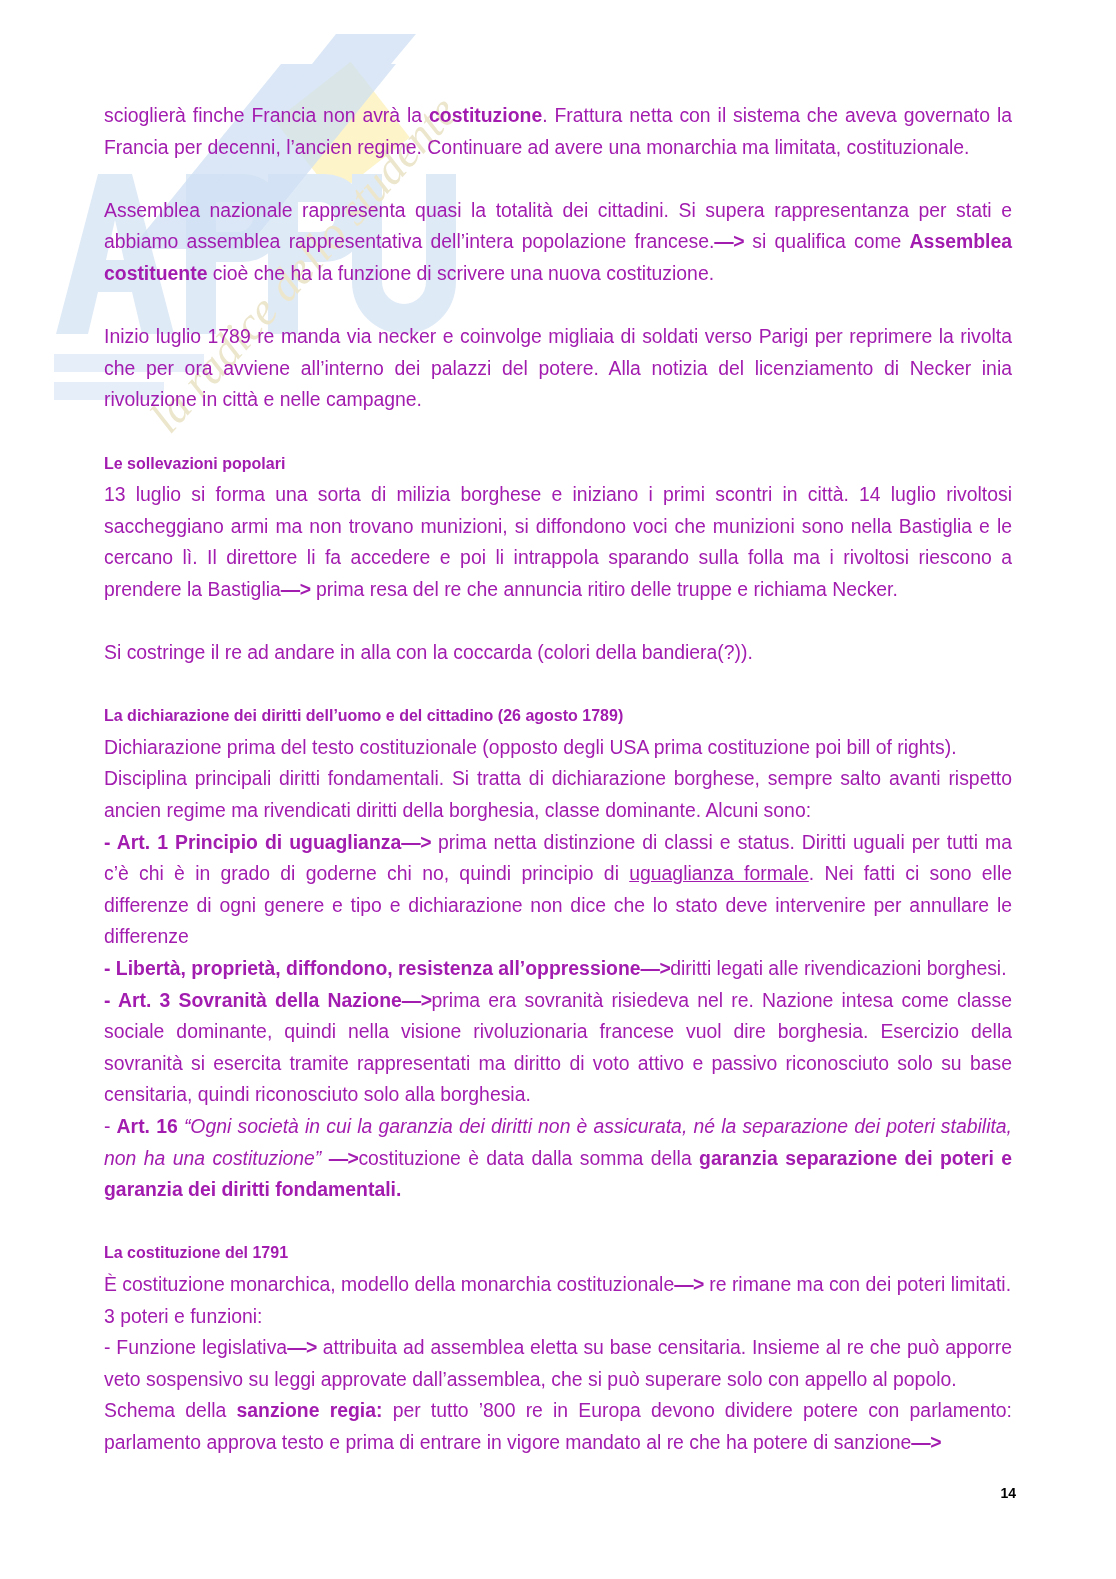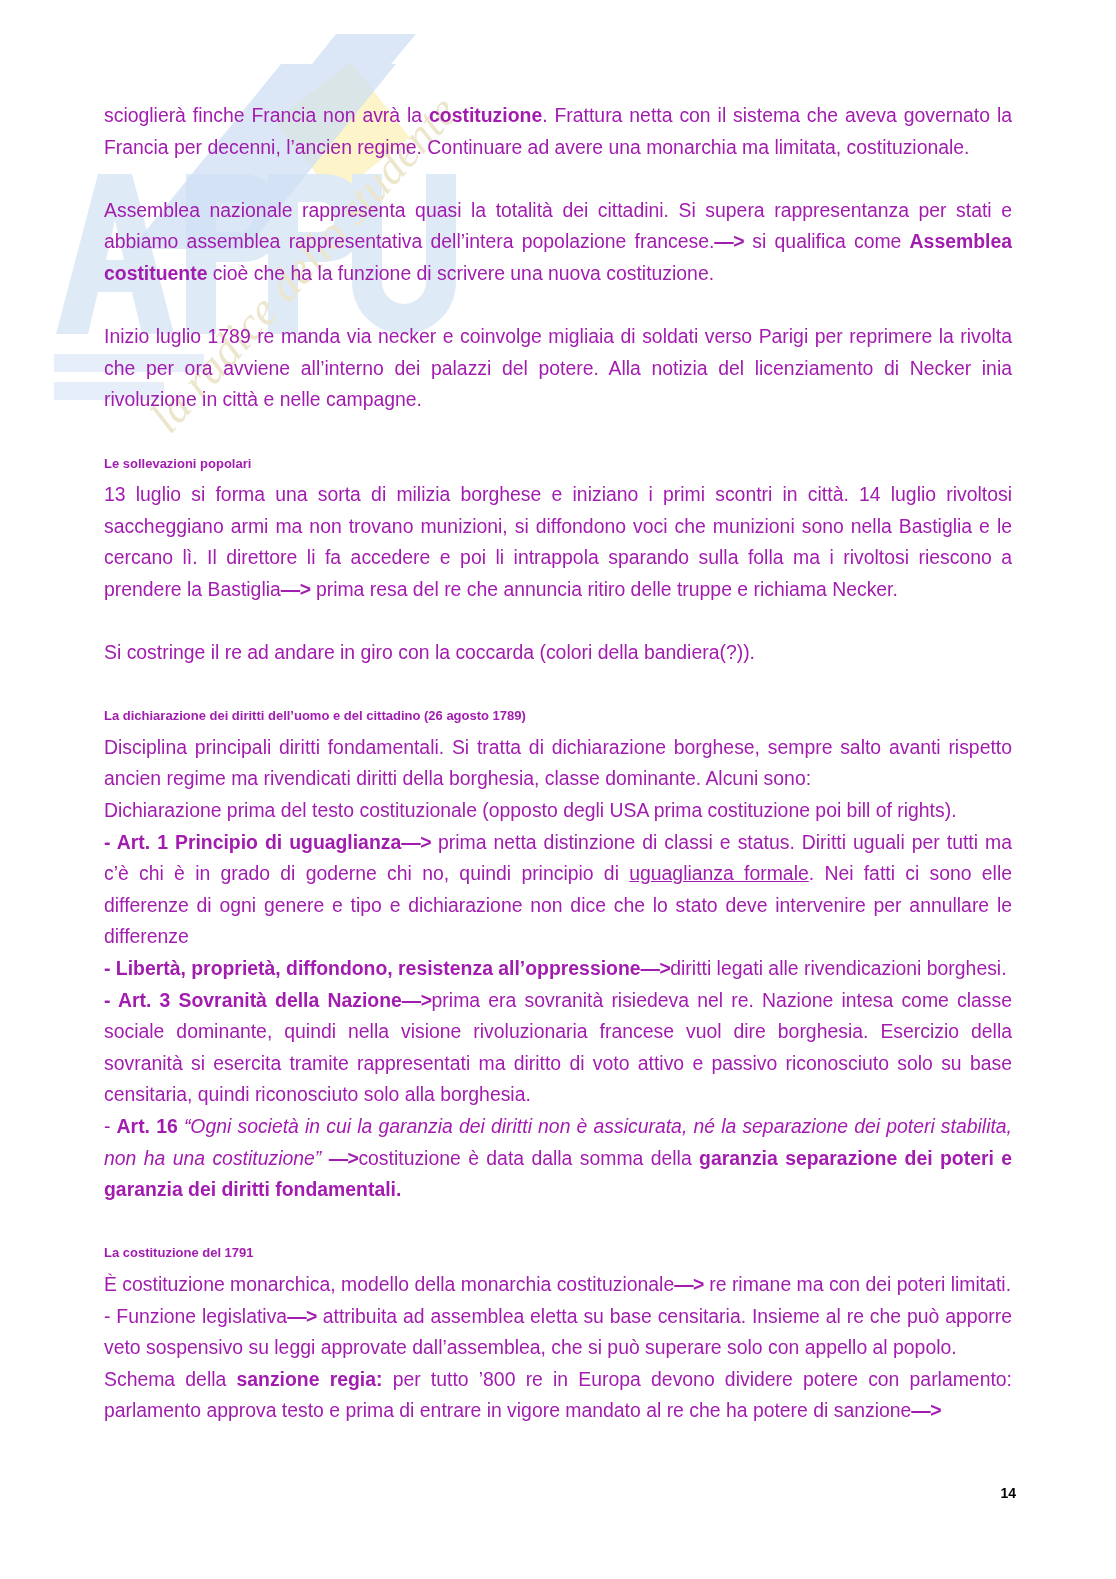--- a/index.html
+++ b/index.html
@@ -49,21 +49,21 @@
     text-justify: inter-word;
   }
   .gap { height: 31.6px; }
 
   b, .b { font-weight: bold; }
   i, .i { }
   u, .u { text-decoration: underline; }
 
   h3.heading {
     margin: 0;
-    font-size: 13px;
+    font-size: 16px;
     line-height: 31.6px;
     font-weight: bold;
   }
 
   .arrow { font-weight: bold; letter-spacing: -0.5px; }
 
   
   #page-number {
     position: absolute;
     right: 100px;
@@ -125,30 +125,31 @@
   <div id="content">
       <p class="para"><span>scioglierà finche Francia non avrà la </span><b>costituzione</b><span>. Frattura netta con il sistema che aveva governato la Francia per decenni, l’ancien regime. Continuare ad avere una monarchia ma limitata, costituzionale.</span></p>
       <div class="gap"></div>
       <p class="para"><span>Assemblea nazionale rappresenta quasi la totalità dei cittadini. Si supera rappresentanza per stati e abbiamo assemblea rappresentativa dell’intera popolazione francese.</span><span class="arrow">—&gt;</span><span>  si qualifica come </span><b>Assemblea costituente</b><span> cioè che ha la funzione di scrivere una nuova costituzione.</span></p>
       <div class="gap"></div>
       <p class="para"><span>Inizio luglio 1789 re manda via necker e coinvolge migliaia di soldati verso Parigi per reprimere la rivolta che per ora avviene all’interno dei palazzi del potere. Alla notizia del licenziamento di Necker inia rivoluzione in città e nelle campagne.</span></p>
       <div class="gap"></div>
       <h3 class="heading">Le sollevazioni popolari</h3>
       <p class="para"><span>13 luglio si forma una sorta di milizia borghese e iniziano i primi scontri in città. 14 luglio rivoltosi saccheggiano armi ma non trovano munizioni, si diffondono voci che munizioni sono nella Bastiglia e le cercano lì. Il direttore li fa accedere e poi li intrappola sparando sulla folla ma i rivoltosi riescono a prendere la Bastiglia</span><span class="arrow">—&gt;</span><span> prima resa del re che annuncia ritiro delle truppe e richiama Necker.</span></p>
       <div class="gap"></div>
-      <p class="para"><span>Si costringe il re ad andare in giro con la coccarda (colori della bandiera(?)).</span></p>
+      <p class="para"><span>Si costringe il re ad andare in alla con la coccarda (colori della bandiera(?)).</span></p>
       <div class="gap"></div>
       <h3 class="heading">La dichiarazione dei diritti dell’uomo e del cittadino (26 agosto 1789)</h3>
+      <p class="para"><span>Dichiarazione prima del testo costituzionale (opposto degli USA prima costituzione poi bill of rights).</span></p>
       <p class="para"><span>Disciplina principali diritti fondamentali. Si tratta di dichiarazione borghese, sempre salto avanti rispetto ancien regime ma rivendicati diritti della borghesia, classe dominante. Alcuni sono:</span></p>
-      <p class="para"><span>Dichiarazione prima del testo costituzionale (opposto degli USA prima costituzione poi bill of rights).</span></p>
       <p class="para"><b>- Art. 1 Principio di uguaglianza</b><span class="arrow">—&gt;</span><span> prima netta distinzione di classi e status. Diritti uguali per tutti ma c’è chi è in grado di goderne chi no, quindi principio di </span><u>uguaglianza formale</u><span>. Nei fatti ci sono elle differenze di ogni genere e tipo e dichiarazione non dice che lo stato deve intervenire per annullare le differenze</span></p>
       <p class="para"><b>- Libertà, proprietà, diffondono, resistenza all’oppressione</b><span class="arrow">—&gt;</span><span>diritti legati alle rivendicazioni borghesi.</span></p>
       <p class="para"><b>- Art. 3 Sovranità della Nazione</b><span class="arrow">—&gt;</span><span>prima era sovranità risiedeva nel re. Nazione intesa come classe sociale dominante, quindi nella visione rivoluzionaria francese vuol dire borghesia. Esercizio della sovranità si esercita tramite rappresentati ma diritto di voto attivo e passivo riconosciuto solo su base censitaria, quindi riconosciuto solo alla borghesia.</span></p>
       <p class="para"><span>- </span><b>Art. 16</b><i> “Ogni società in cui la garanzia dei diritti non è assicurata, né la separazione dei poteri stabilita, non ha una costituzione”</i><span> </span><span class="arrow">—&gt;</span><span>costituzione è data dalla somma della </span><b>garanzia separazione dei poteri e garanzia dei diritti fondamentali.</b></p>
       <div class="gap"></div>
       <h3 class="heading">La costituzione del 1791</h3>
       <p class="para"><span>È costituzione monarchica, modello della monarchia costituzionale</span><span class="arrow">—&gt;</span><span> re rimane ma con dei poteri limitati.</span></p>
+      <p class="para"><span>3 poteri e funzioni:</span></p>
       <p class="para"><span>- Funzione legislativa</span><span class="arrow">—&gt;</span><span> attribuita ad assemblea eletta su base censitaria. Insieme al re che può apporre veto sospensivo su leggi approvate dall’assemblea, che si può superare solo con appello al popolo.</span></p>
       <p class="para"><span>Schema della </span><b>sanzione regia:</b><span> per tutto ’800 re in Europa devono dividere potere con parlamento: parlamento approva testo e prima di entrare in vigore mandato al re che ha potere di sanzione</span><span class="arrow">—&gt;</span></p>
     </div>
 
   <div id="page-number">14</div>
 </div>
 
 </body></html>

